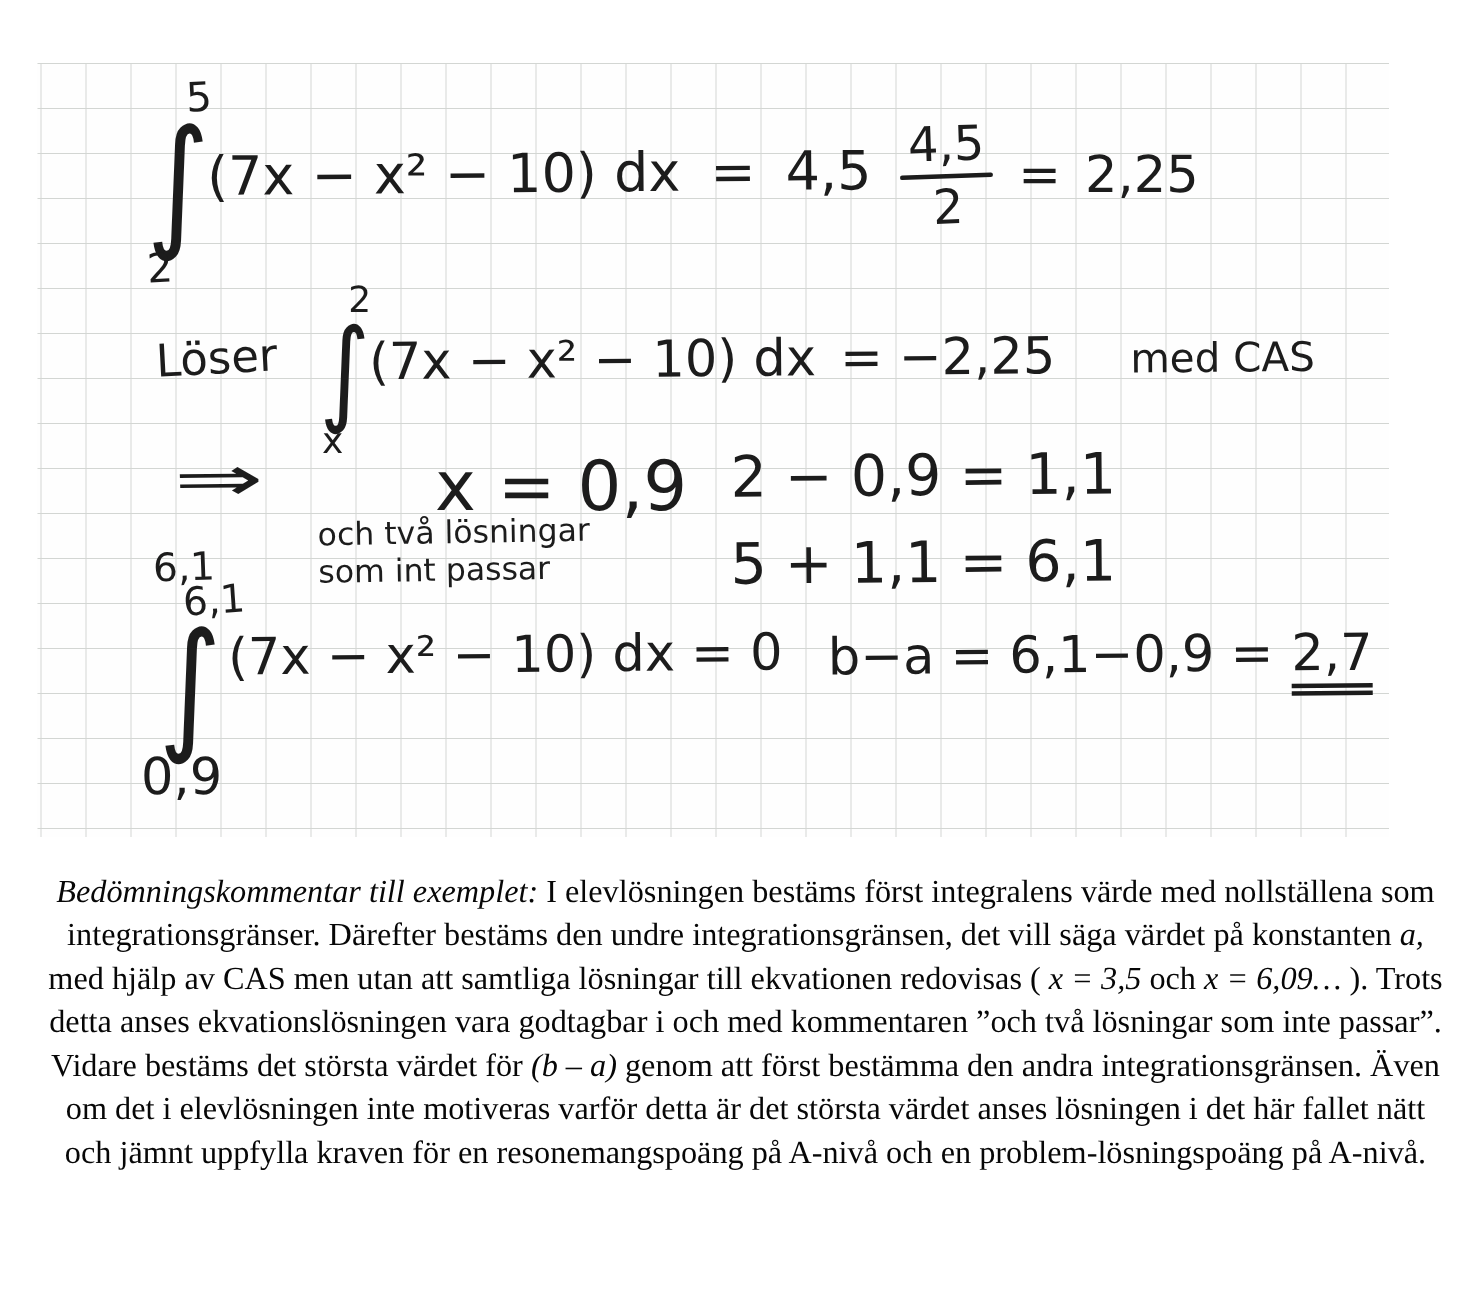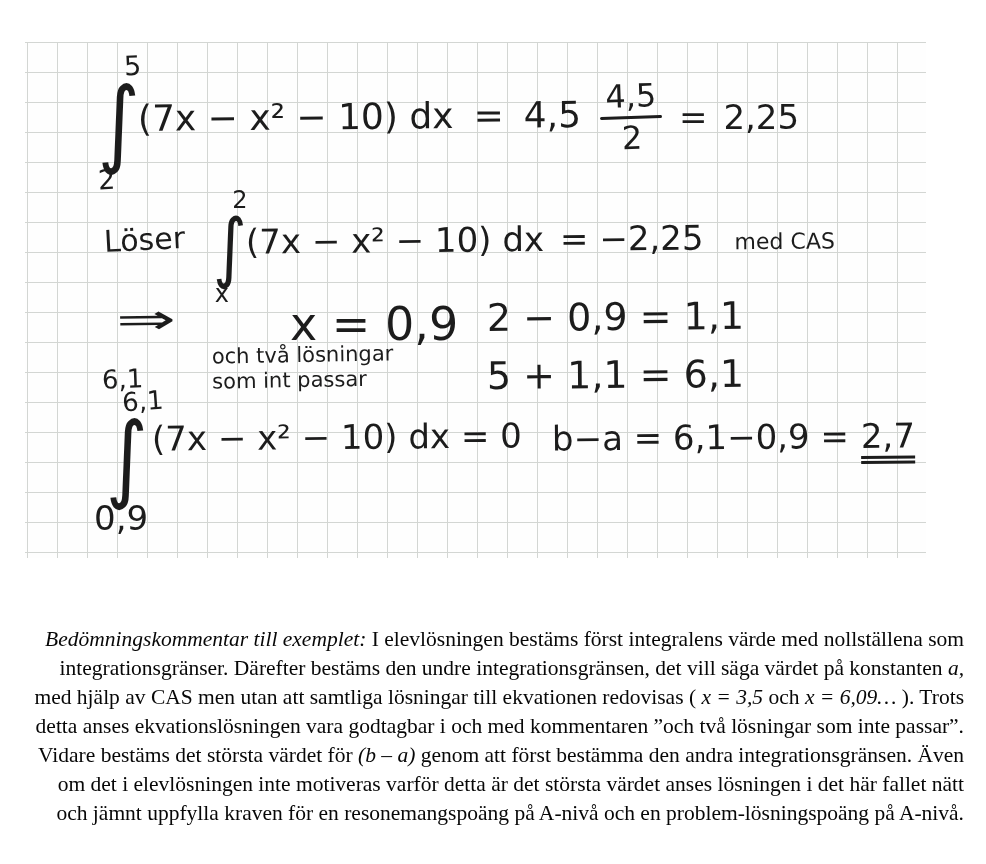--- a/index.html
+++ b/index.html
@@ -91,22 +91,21 @@
   
   .comment {
     position: absolute;
     left: 30px;
     top: 580px;
     width: 934px;
     font-family: "Liberation Serif", serif;
     font-size: 21.5px;
     line-height: 29px;
     color: #070707;
-    text-align: right;
-    margin-top: 45px;
+    text-align: center;
   }
   .comment .it { font-style: italic; }
 </style>
 </head>
 <body>
 
 <div class="page">
 
 
   <div class="grid-paper"></div>
@@ -134,21 +133,21 @@
 
   <div class="hw" style="left:104px; top:224px; font-size:30px; transform:rotate(-3deg);">Löser</div>
   <div class="hw integral" style="left:210px; top:188px;">
     <span class="int-upper" style="font-size:24px; transform:translateX(10px);">2</span>
     <span class="int-sign small">∫</span>
     <span class="int-lower" style="font-size:24px; transform:translateX(-8px);">x</span>
   </div>
   <div class="hw row" style="left:246px; top:222px; gap:16px; font-size:34px; transform:rotate(-0.5deg);">
     <span>(7x − x² − 10) dx</span>
     <span>= −2,25</span>
-    <span style="font-size:22px; margin-left:15px;">med CAS</span>
+    <span style="font-size:27px; margin-left:34px;">med CAS</span>
   </div>
 
   <div class="hw arrow-glyph" style="left:116px; top:298px;">⇒</div>
   <div class="hw" style="left:261px; top:300px; font-size:46px;margin-left:29px;">x = 0,9</div>
   <div class="hw" style="left:487px; top:298px; font-size:38px; transform:rotate(-0.5deg);">2 − 0,9 = 1,1</div>
 
   <div class="hw" style="left:212px; top:343px; font-size:21px; line-height:25px; transform:rotate(-1deg);">
     <div>och två lösningar</div>
     <div>som int passar</div>
   </div>

